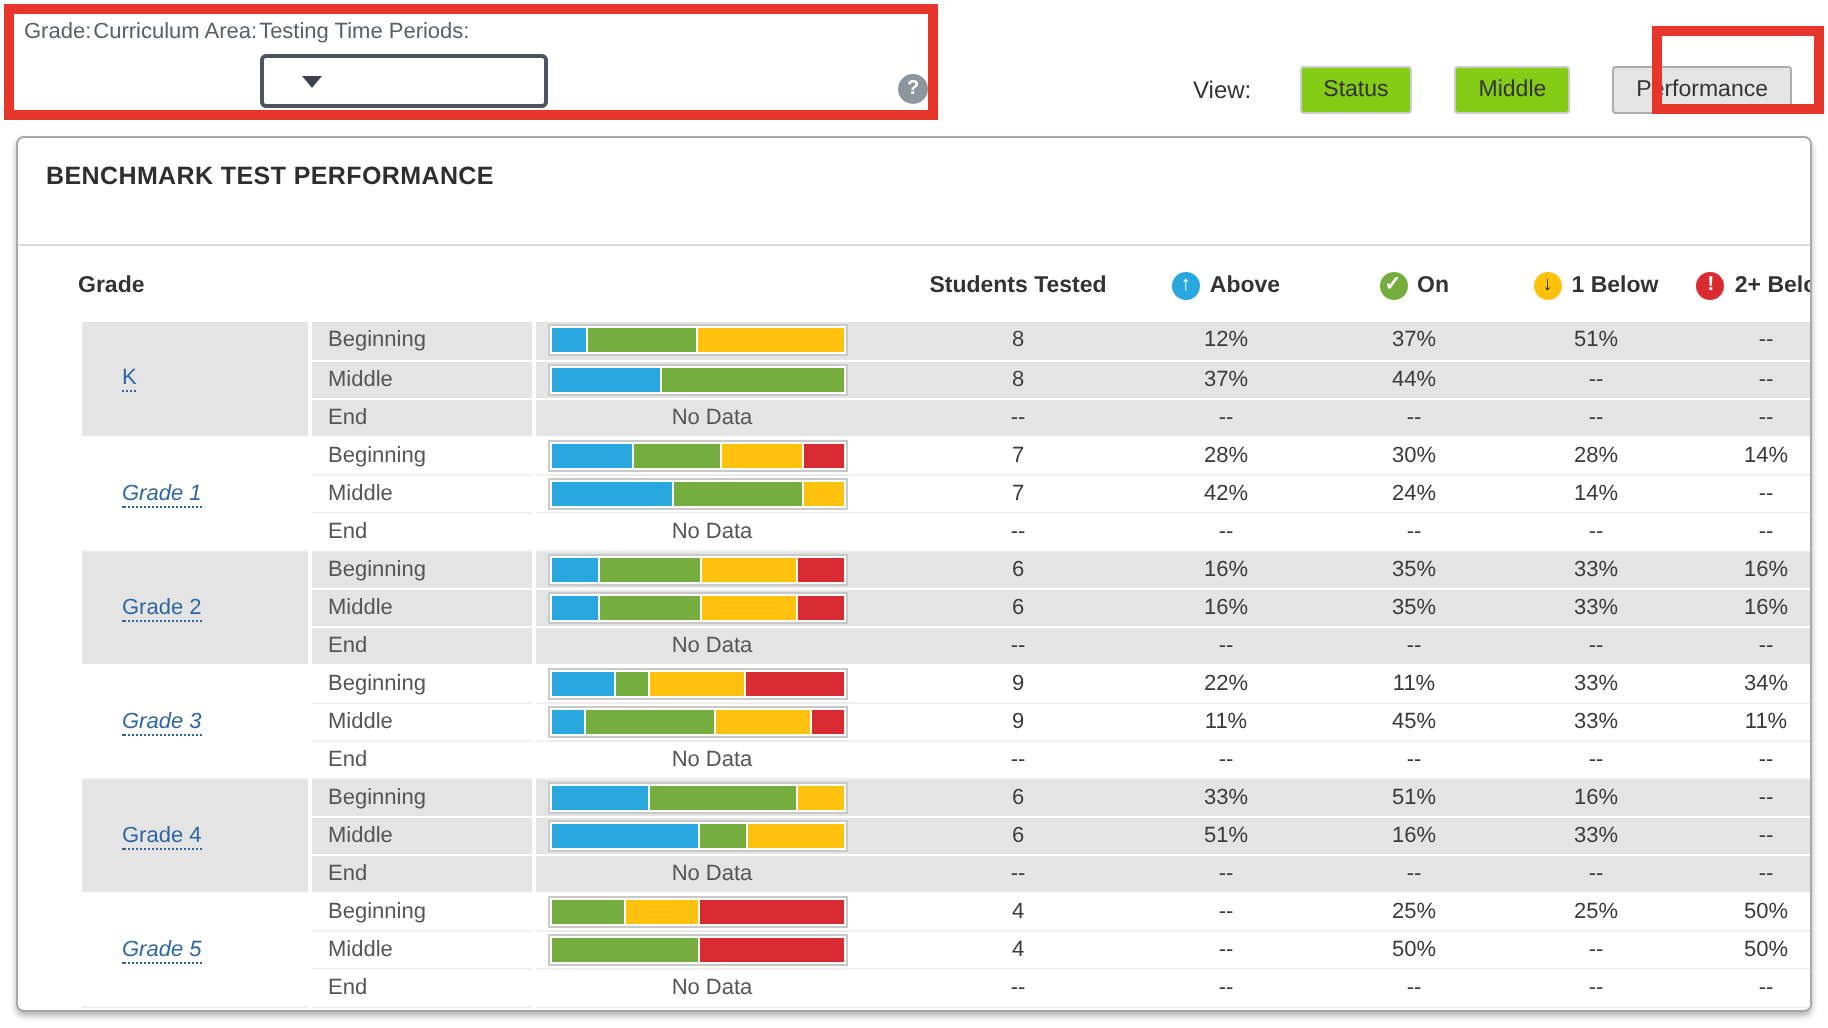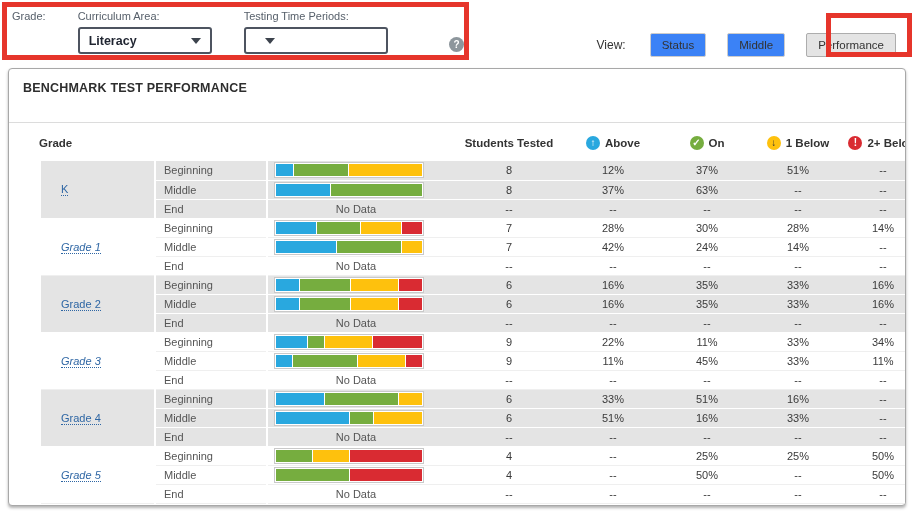--- a/index.html
+++ b/index.html
@@ -1,40 +1,40 @@
 <!DOCTYPE html>
 <html><head>
 <meta charset="utf-8">
 <style>
   * { box-sizing: border-box; margin: 0; padding: 0; }
   html,body { width: 914px; height: 514px; background: #fff; overflow: hidden;
     font-family: "Liberation Sans", sans-serif; }
 
   
   .topbar { position: relative; width: 914px; height: 66px; }
-  .filters { position: absolute; left: 12px; top: 10px; display: flex; gap: 32px; }
+  .filters { position: absolute; left: 12px; top: 10px; display: flex; gap: 1px; }
   .filter-group { display: flex; flex-direction: column; }
   .filter-label { font-size: 11px; color: #57606b; margin-bottom: 5px; }
   .select { height: 27px; border: 2px solid #4d5460; border-radius: 3px; background: #fff;
     display: flex; align-items: center; justify-content: space-between;
     padding: 0 9px; font-size: 12.5px; font-weight: bold; color: #1f2430; cursor: pointer; }
   .select .caret { width: 0; height: 0; border-left: 5px solid transparent;
     border-right: 5px solid transparent; border-top: 6px solid #3c434d; margin-left: 10px; }
   .sel-grade { width: 142px; }
   .sel-curriculum { width: 134px; }
   .sel-testing { width: 144px; }
   .help-icon { position: absolute; left: 449px; top: 37px; width: 15px; height: 15px;
     border-radius: 50%; background: #8d969c; color: #fff; font-size: 10px; font-weight: bold;
     display: flex; align-items: center; justify-content: center; cursor: pointer; }
 
   .view-toggle { position: absolute; right: 18px; top: 33px; display: flex;
     align-items: center; gap: 21px; }
   .view-label { font-size: 12px; color: #333; margin-right: 3px; }
   .vbtn { height: 24px; padding: 0 11px; font-size: 11.5px; color: #333;
-    background: #3b82f6; border: 1px solid #ccc; border-radius: 2px; cursor: pointer;
+    background: #84cc16; border: 1px solid #ccc; border-radius: 2px; cursor: pointer;
     font-family: "Liberation Sans", sans-serif; }
   .vbtn.selected { background: #e4e4e4; border-color: #adadad; }
 
   
   .annotation { position: absolute; border: 5px solid #e6352b; z-index: 50;
     pointer-events: none; }
   .ann-filters { left: 2px; top: 2px; width: 467px; height: 58px; }
   .ann-performance { left: 826px; top: 13px; width: 86px; height: 44px; }
 
   
@@ -82,24 +82,20 @@
 </head>
 <body>
 
 <div class="topbar">
   <div class="filters">
     <div class="filter-group">
       <span class="filter-label">Grade:</span>
     </div>
     <div class="filter-group">
       <span class="filter-label">Curriculum Area:</span>
-      <div class="select sel-curriculum">
-        <span>Literacy</span>
-        <span class="caret"></span>
-      </div>
     </div>
     <div class="filter-group">
       <span class="filter-label">Testing Time Periods:</span>
       <div class="select sel-testing">
         <span class="caret"></span>
       </div>
     </div>
   </div>
   <div class="help-icon">?</div>
 
@@ -180,21 +176,21 @@
         <tr>
           <td class="period-cell">Middle</td>
           <td class="bar-cell">
             <div class="bar-track">
               <div class="bar-seg" style="flex-grow: 37; background: rgb(41, 168, 223);"></div>
               <div class="bar-seg" style="flex-grow: 63; background: rgb(118, 173, 63);"></div>
             </div>
           </td>
           <td>8</td>
           <td>37%</td>
-          <td>63%</td>
+          <td>44%</td>
           <td>--</td>
           <td>--</td>
         </tr>
         <tr>
           <td class="period-cell">End</td>
           <td class="bar-cell">
             <span class="no-data">No Data</span>
           </td>
           <td>--</td>
           <td>--</td>

